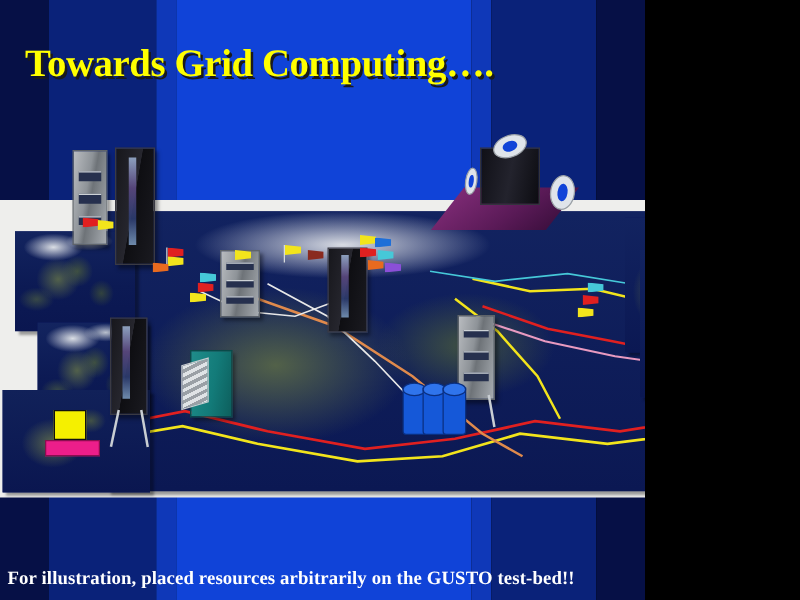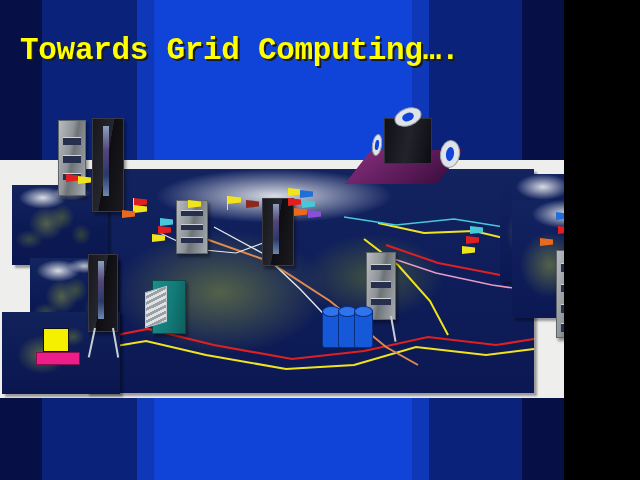--- a/index.html
+++ b/index.html
@@ -2,24 +2,24 @@
 <html><head>
 <meta charset="utf-8">
 <style>
   html, body {
     margin: 0;
     padding: 0;
     background: #000;
   }
   .slide {
     position: relative;
-    width: 564px;
+    width: 516px;
     height: 480px;
     overflow: hidden;
-    font-family: Liberation Mono, monospace;
+    font-family: Liberation Serif, serif;
   }
 
   
   .bg-bands {
     position: absolute;
     inset: 0;
     display: flex;
   }
   .band { height: 100%; }
   .b1 { width: 48px;  background: #061046; }
@@ -391,14 +391,15 @@
   </div>
 
   <div class="satellite" style="position:absolute; left:358px; top:108px;">
     <div class="sat-panel" style="left:0; top:42px;"></div>
     <div class="sat-body" style="left:26px; top:10px;"></div>
     <div class="sat-dish tilt" style="left:36px; top:0;"></div>
     <div class="sat-dish side" style="left:82px; top:32px;"></div>
     <div class="sat-dish side" style="left:14px; top:26px; width:8px; height:20px;"></div>
   </div>
 
+  <div class="caption">For illustration, placed resources arbitrarily on the GUSTO test-bed!!</div>
 
 </div>
 
 </body></html>

